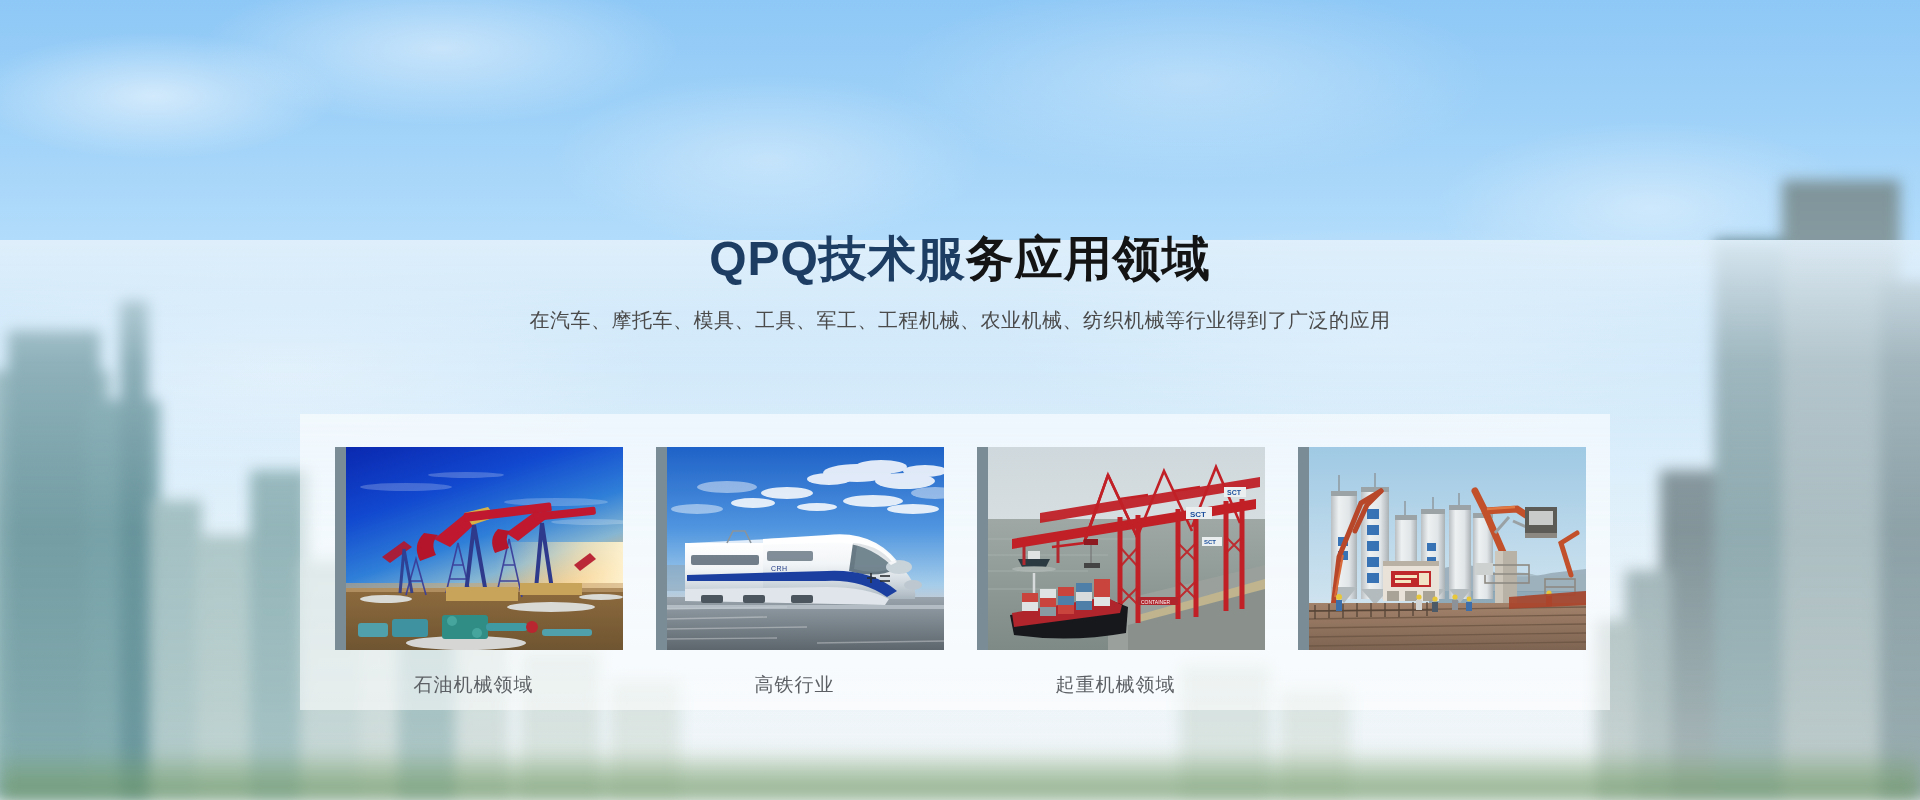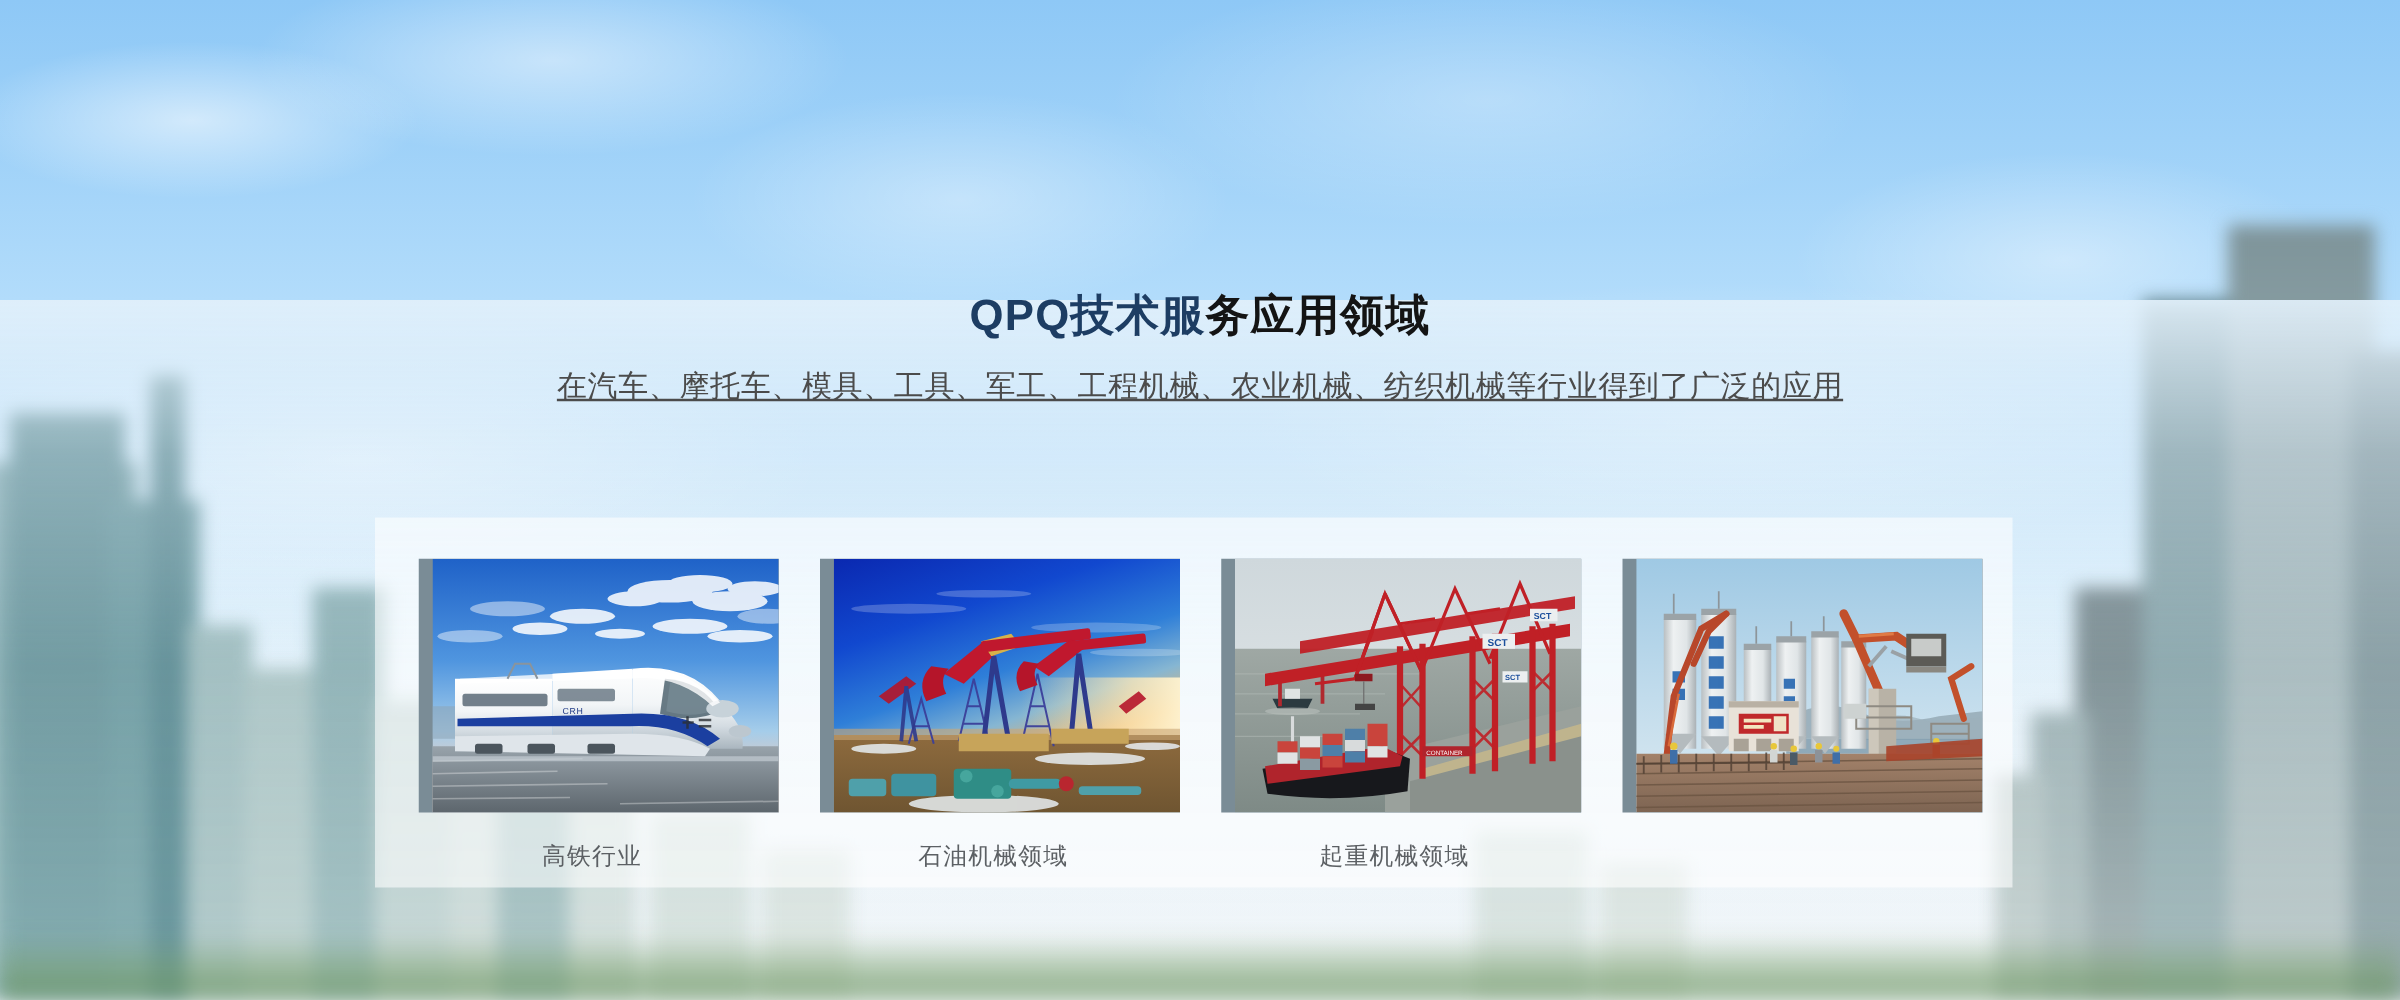--- a/index.html
+++ b/index.html
@@ -58,40 +58,39 @@
     filter: blur(8px);
   }
 
   
   .heading-wrap {
     position:absolute; left:0; right:0; top:0; text-align:center;
   }
   .title {
     margin:0;
     padding-top: 235px;
-    font-size: 35px;
+    font-size: 48px;
     line-height: 1.0;
     font-weight: 700;
     letter-spacing: 1px;
     color: #15293f;
     white-space: nowrap;
   }
   .title .t-blue { color:#1d3d63; }
   .title .t-dark { color:#141414; }
 
   .subtitle {
     margin:0;
     padding-top: 24px;
-    font-size: 24px;
+    font-size: 20px;
     line-height: 1.3;
     font-weight: 400;
     color: #4b4b4b;
     letter-spacing: .5px;
     white-space: nowrap;
-    text-decoration: underline;
   }
 
   
   .panel {
     position:absolute;
     left: 300px;
     top: 414px;
     width: 1310px;
     height: 296px;
     background: rgba(255,255,255,.58);
@@ -165,20 +164,112 @@
     <p class="subtitle">在汽车、摩托车、模具、工具、军工、工程机械、农业机械、纺织机械等行业得到了广泛的应用</p>
   </div>
 
   <div class="panel">
     <div class="cards">
 
       <div class="card">
         <div class="thumb">
           <svg viewBox="0 0 277 203" preserveAspectRatio="none" aria-hidden="true">
             <defs>
+              <linearGradient id="c1sky" x1="0" y1="0" x2="0.45" y2="1">
+                <stop offset="0" stop-color="#0a28b0"></stop>
+                <stop offset="0.30" stop-color="#1148cf"></stop>
+                <stop offset="0.55" stop-color="#2f7fd8"></stop>
+                <stop offset="0.72" stop-color="#86b6d2"></stop>
+                <stop offset="0.86" stop-color="#e4b472"></stop>
+                <stop offset="1" stop-color="#f3d79a"></stop>
+              </linearGradient>
+              <linearGradient id="c1sun" x1="0" y1="0" x2="1" y2="0">
+                <stop offset="0" stop-color="#f7e0a8" stop-opacity="0"></stop>
+                <stop offset="0.7" stop-color="#ffe9b8" stop-opacity=".75"></stop>
+                <stop offset="1" stop-color="#fff3d0" stop-opacity=".95"></stop>
+              </linearGradient>
+              <linearGradient id="c1ground" x1="0" y1="0" x2="0" y2="1">
+                <stop offset="0" stop-color="#8e6b3e"></stop>
+                <stop offset="1" stop-color="#6f5531"></stop>
+              </linearGradient>
+            </defs>
+            <rect width="277" height="203" fill="url(#c1sky)"></rect>
+            <rect x="150" y="95" width="127" height="60" fill="url(#c1sun)"></rect>
+
+            <g fill="#ffffff" opacity=".22">
+              <ellipse cx="60" cy="40" rx="46" ry="4"></ellipse>
+              <ellipse cx="120" cy="28" rx="38" ry="3"></ellipse>
+              <ellipse cx="210" cy="55" rx="52" ry="4"></ellipse>
+              <ellipse cx="245" cy="75" rx="40" ry="3"></ellipse>
+            </g>
+
+            <rect x="0" y="141" width="277" height="62" fill="url(#c1ground)"></rect>
+
+            <rect x="0" y="136" width="277" height="9" fill="#caa777" opacity=".6"></rect>
+
+            <g fill="#e8eef2" opacity=".85">
+              <ellipse cx="40" cy="152" rx="26" ry="4"></ellipse>
+              <ellipse cx="205" cy="160" rx="44" ry="5"></ellipse>
+              <ellipse cx="120" cy="196" rx="60" ry="7"></ellipse>
+              <ellipse cx="255" cy="150" rx="22" ry="3"></ellipse>
+            </g>
+
+            <g stroke="#3b3f9a" stroke-width="1.6" fill="none" opacity=".95">
+              <path d="M100 146 L112 96 L124 146 M103 132 L121 132 M106 118 L118 118"></path>
+              <path d="M150 150 L163 92 L176 150 M153 134 L173 134 M157 118 L169 118"></path>
+              <path d="M60 148 L70 112 L80 148 M63 134 L77 134"></path>
+            </g>
+
+            <g>
+
+              <path d="M88 92 L120 66 L132 74 L104 100 Z" fill="#c0182e"></path>
+              <path d="M118 66 L142 60 L150 70 L126 78 Z" fill="#d6b24a"></path>
+
+              <rect x="118" y="66" width="88" height="9" rx="2" fill="#c0182e" transform="rotate(-7 118 70)"></rect>
+
+              <path d="M78 86 q-12 12 -4 28 l16 -6 q-6 -12 2 -20 Z" fill="#b5152a"></path>
+
+              <path d="M128 78 L120 146 M128 78 L140 146" stroke="#2e3a8c" stroke-width="4" fill="none"></path>
+
+              <rect x="100" y="140" width="72" height="14" fill="#c7a45a"></rect>
+            </g>
+
+            <g>
+              <path d="M160 86 L190 64 L200 72 L172 94 Z" fill="#c0182e"></path>
+              <rect x="188" y="66" width="62" height="8" rx="2" fill="#c0182e" transform="rotate(-6 188 70)"></rect>
+              <path d="M196 76 L190 142 M196 76 L206 142" stroke="#2e3a8c" stroke-width="4" fill="none"></path>
+              <rect x="174" y="136" width="62" height="12" fill="#c7a45a"></rect>
+              <path d="M152 82 q-10 10 -3 24 l14 -5 q-5 -10 1 -17 Z" fill="#b5152a"></path>
+            </g>
+
+            <g opacity=".9">
+              <path d="M36 110 L58 94 L66 100 L44 116 Z" fill="#b5152a"></path>
+              <path d="M58 102 L54 146 M58 102 L66 146" stroke="#2e3a8c" stroke-width="3" fill="none"></path>
+              <path d="M228 118 L244 106 L250 112 L234 124 Z" fill="#b5152a"></path>
+            </g>
+
+            <g>
+              <rect x="96" y="168" width="46" height="24" rx="3" fill="#2f8d86"></rect>
+              <circle cx="106" cy="174" r="5" fill="#46a69d"></circle>
+              <circle cx="131" cy="186" r="5" fill="#46a69d"></circle>
+              <rect x="140" y="176" width="42" height="8" rx="4" fill="#3f9aa3"></rect>
+              <circle cx="186" cy="180" r="6" fill="#b9262f"></circle>
+              <rect x="46" y="172" width="36" height="18" rx="3" fill="#3f93a0"></rect>
+              <rect x="12" y="176" width="30" height="14" rx="3" fill="#4fa0aa"></rect>
+              <rect x="196" y="182" width="50" height="7" rx="3" fill="#4fa0aa"></rect>
+            </g>
+          </svg>
+        </div>
+        <div class="card-label">石油机械领域</div>
+      </div>
+
+      <div class="card">
+        <div class="thumb">
+          <svg viewBox="0 0 277 203" preserveAspectRatio="none" aria-hidden="true">
+            <defs>
               <linearGradient id="c2sky" x1="0" y1="0" x2="0" y2="1">
                 <stop offset="0" stop-color="#1f62c8"></stop>
                 <stop offset="0.40" stop-color="#4f95df"></stop>
                 <stop offset="0.68" stop-color="#a5cdea"></stop>
                 <stop offset="0.85" stop-color="#e6c9bd"></stop>
                 <stop offset="1" stop-color="#f0d9cc"></stop>
               </linearGradient>
               <linearGradient id="c2body" x1="0" y1="0" x2="0" y2="1">
                 <stop offset="0" stop-color="#ffffff"></stop>
                 <stop offset="0.45" stop-color="#f2f5f7"></stop>
@@ -265,112 +356,20 @@
             </g>
 
             <g fill="#4b555d">
               <rect x="34" y="148" width="22" height="8" rx="2"></rect>
               <rect x="76" y="148" width="22" height="8" rx="2"></rect>
               <rect x="124" y="148" width="22" height="8" rx="2"></rect>
             </g>
           </svg>
         </div>
         <div class="card-label">高铁行业</div>
-      </div>
-
-      <div class="card">
-        <div class="thumb">
-          <svg viewBox="0 0 277 203" preserveAspectRatio="none" aria-hidden="true">
-            <defs>
-              <linearGradient id="c1sky" x1="0" y1="0" x2="0.45" y2="1">
-                <stop offset="0" stop-color="#0a28b0"></stop>
-                <stop offset="0.30" stop-color="#1148cf"></stop>
-                <stop offset="0.55" stop-color="#2f7fd8"></stop>
-                <stop offset="0.72" stop-color="#86b6d2"></stop>
-                <stop offset="0.86" stop-color="#e4b472"></stop>
-                <stop offset="1" stop-color="#f3d79a"></stop>
-              </linearGradient>
-              <linearGradient id="c1sun" x1="0" y1="0" x2="1" y2="0">
-                <stop offset="0" stop-color="#f7e0a8" stop-opacity="0"></stop>
-                <stop offset="0.7" stop-color="#ffe9b8" stop-opacity=".75"></stop>
-                <stop offset="1" stop-color="#fff3d0" stop-opacity=".95"></stop>
-              </linearGradient>
-              <linearGradient id="c1ground" x1="0" y1="0" x2="0" y2="1">
-                <stop offset="0" stop-color="#8e6b3e"></stop>
-                <stop offset="1" stop-color="#6f5531"></stop>
-              </linearGradient>
-            </defs>
-            <rect width="277" height="203" fill="url(#c1sky)"></rect>
-            <rect x="150" y="95" width="127" height="60" fill="url(#c1sun)"></rect>
-
-            <g fill="#ffffff" opacity=".22">
-              <ellipse cx="60" cy="40" rx="46" ry="4"></ellipse>
-              <ellipse cx="120" cy="28" rx="38" ry="3"></ellipse>
-              <ellipse cx="210" cy="55" rx="52" ry="4"></ellipse>
-              <ellipse cx="245" cy="75" rx="40" ry="3"></ellipse>
-            </g>
-
-            <rect x="0" y="141" width="277" height="62" fill="url(#c1ground)"></rect>
-
-            <rect x="0" y="136" width="277" height="9" fill="#caa777" opacity=".6"></rect>
-
-            <g fill="#e8eef2" opacity=".85">
-              <ellipse cx="40" cy="152" rx="26" ry="4"></ellipse>
-              <ellipse cx="205" cy="160" rx="44" ry="5"></ellipse>
-              <ellipse cx="120" cy="196" rx="60" ry="7"></ellipse>
-              <ellipse cx="255" cy="150" rx="22" ry="3"></ellipse>
-            </g>
-
-            <g stroke="#3b3f9a" stroke-width="1.6" fill="none" opacity=".95">
-              <path d="M100 146 L112 96 L124 146 M103 132 L121 132 M106 118 L118 118"></path>
-              <path d="M150 150 L163 92 L176 150 M153 134 L173 134 M157 118 L169 118"></path>
-              <path d="M60 148 L70 112 L80 148 M63 134 L77 134"></path>
-            </g>
-
-            <g>
-
-              <path d="M88 92 L120 66 L132 74 L104 100 Z" fill="#c0182e"></path>
-              <path d="M118 66 L142 60 L150 70 L126 78 Z" fill="#d6b24a"></path>
-
-              <rect x="118" y="66" width="88" height="9" rx="2" fill="#c0182e" transform="rotate(-7 118 70)"></rect>
-
-              <path d="M78 86 q-12 12 -4 28 l16 -6 q-6 -12 2 -20 Z" fill="#b5152a"></path>
-
-              <path d="M128 78 L120 146 M128 78 L140 146" stroke="#2e3a8c" stroke-width="4" fill="none"></path>
-
-              <rect x="100" y="140" width="72" height="14" fill="#c7a45a"></rect>
-            </g>
-
-            <g>
-              <path d="M160 86 L190 64 L200 72 L172 94 Z" fill="#c0182e"></path>
-              <rect x="188" y="66" width="62" height="8" rx="2" fill="#c0182e" transform="rotate(-6 188 70)"></rect>
-              <path d="M196 76 L190 142 M196 76 L206 142" stroke="#2e3a8c" stroke-width="4" fill="none"></path>
-              <rect x="174" y="136" width="62" height="12" fill="#c7a45a"></rect>
-              <path d="M152 82 q-10 10 -3 24 l14 -5 q-5 -10 1 -17 Z" fill="#b5152a"></path>
-            </g>
-
-            <g opacity=".9">
-              <path d="M36 110 L58 94 L66 100 L44 116 Z" fill="#b5152a"></path>
-              <path d="M58 102 L54 146 M58 102 L66 146" stroke="#2e3a8c" stroke-width="3" fill="none"></path>
-              <path d="M228 118 L244 106 L250 112 L234 124 Z" fill="#b5152a"></path>
-            </g>
-
-            <g>
-              <rect x="96" y="168" width="46" height="24" rx="3" fill="#2f8d86"></rect>
-              <circle cx="106" cy="174" r="5" fill="#46a69d"></circle>
-              <circle cx="131" cy="186" r="5" fill="#46a69d"></circle>
-              <rect x="140" y="176" width="42" height="8" rx="4" fill="#3f9aa3"></rect>
-              <circle cx="186" cy="180" r="6" fill="#b9262f"></circle>
-              <rect x="46" y="172" width="36" height="18" rx="3" fill="#3f93a0"></rect>
-              <rect x="12" y="176" width="30" height="14" rx="3" fill="#4fa0aa"></rect>
-              <rect x="196" y="182" width="50" height="7" rx="3" fill="#4fa0aa"></rect>
-            </g>
-          </svg>
-        </div>
-        <div class="card-label">石油机械领域</div>
       </div>
 
       <div class="card">
         <div class="thumb">
           <svg viewBox="0 0 277 203" preserveAspectRatio="none" aria-hidden="true">
             <defs>
               <linearGradient id="c3sky" x1="0" y1="0" x2="0" y2="1">
                 <stop offset="0" stop-color="#cfd8dc"></stop>
                 <stop offset="1" stop-color="#e3e8e9"></stop>
               </linearGradient>

